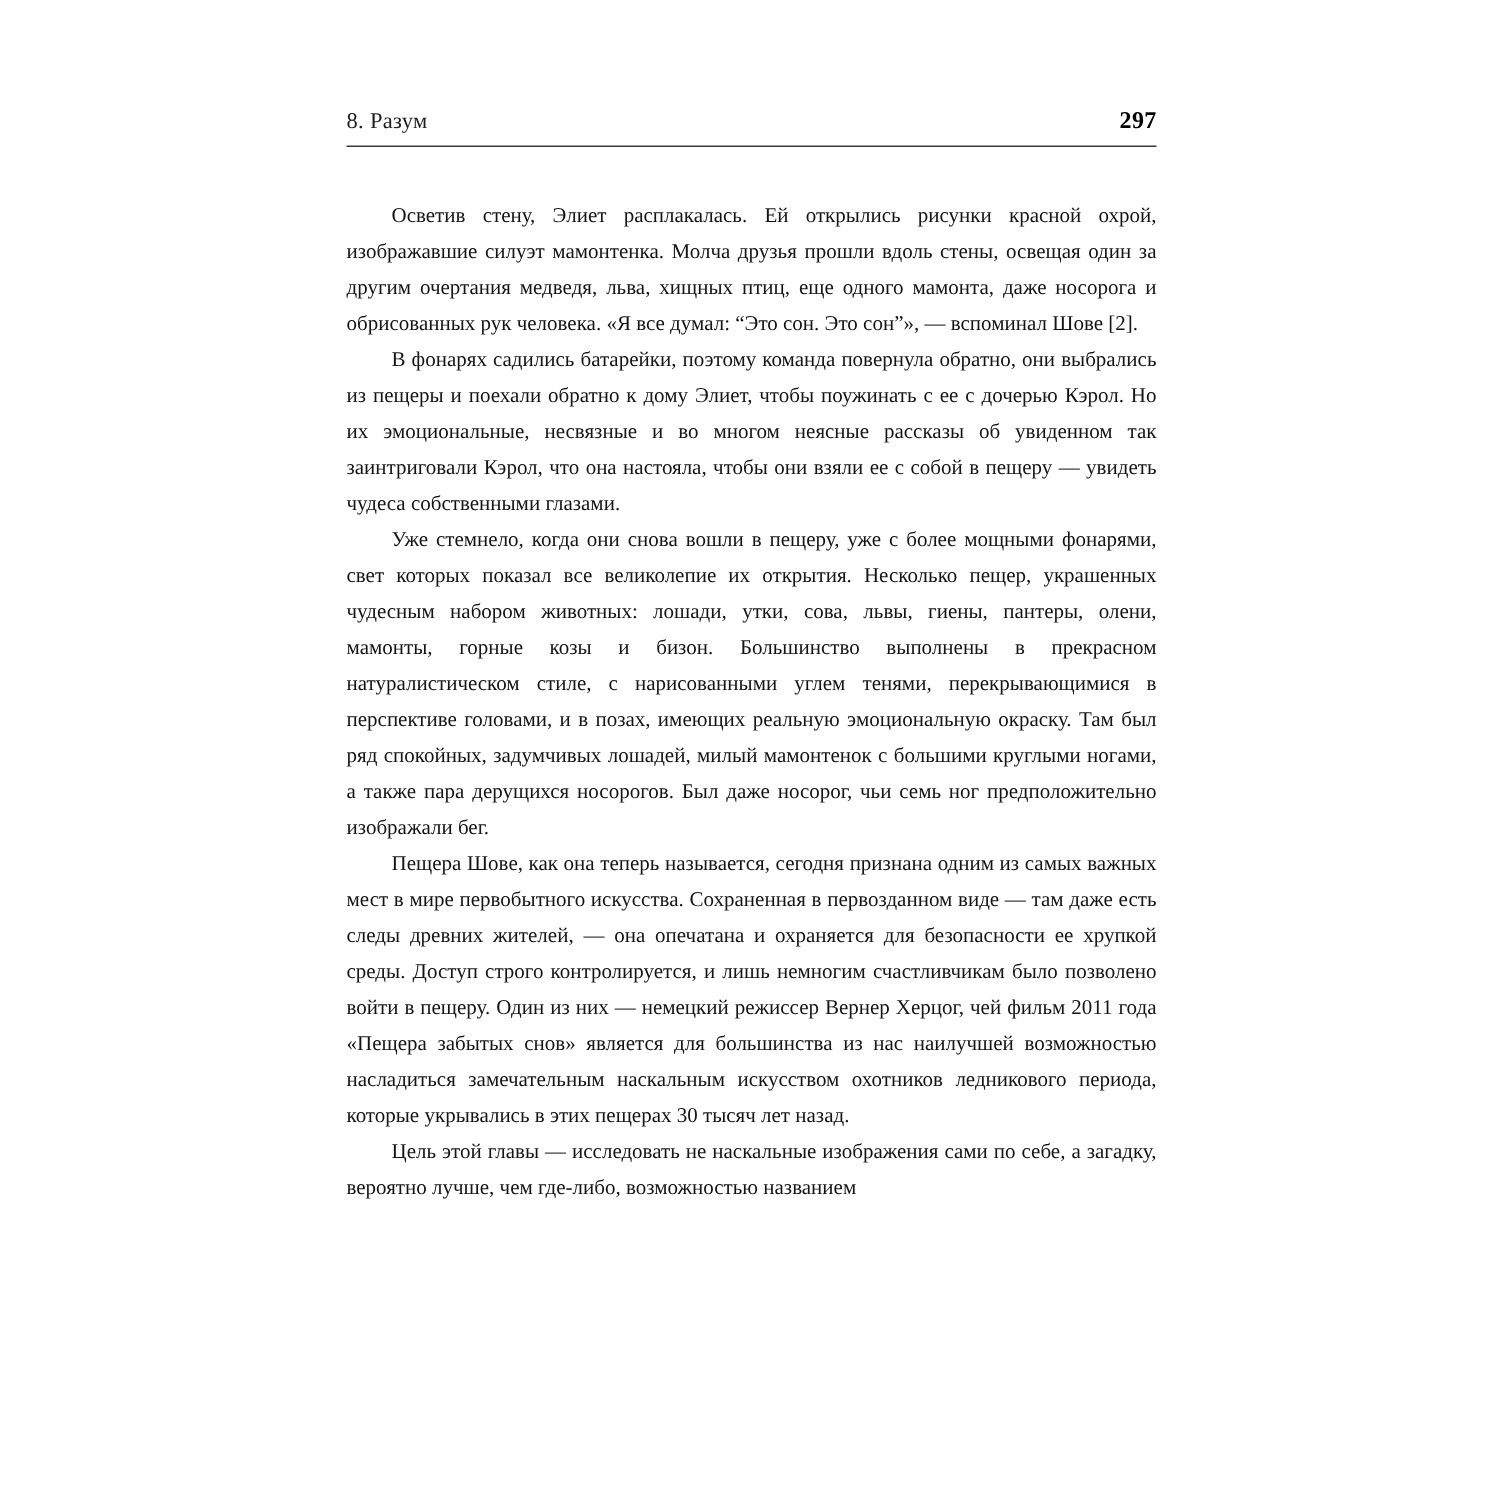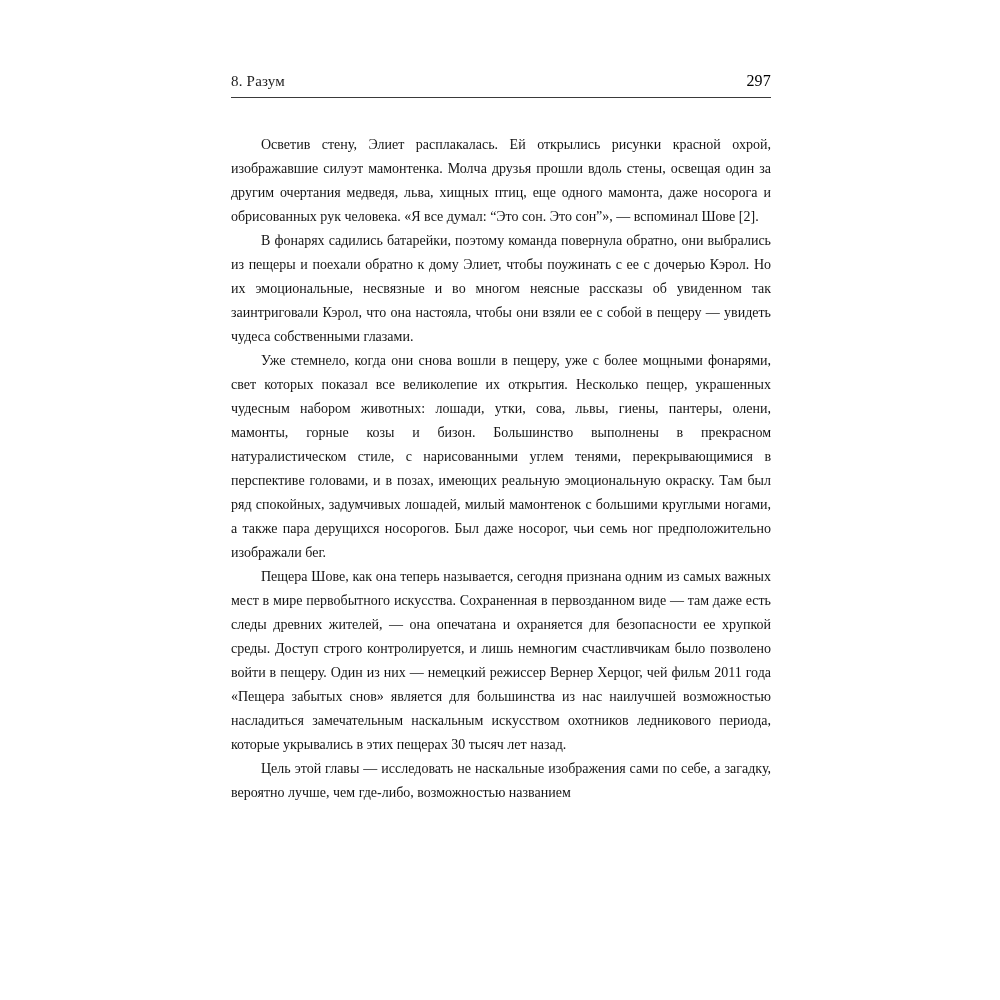--- a/index.html
+++ b/index.html
@@ -31,21 +31,21 @@
     font-size: 15px;
     letter-spacing: 0.2px;
     padding-bottom: 7px;
     border-bottom: 1px solid #3a3a3a;
     gap: 44px;
   }
   .chapter {
     color: #1e1e1e;
   }
   .pagenum {
-    font-weight: normal;
+    font-weight: bold;
     font-size: 16px;
     color: #000000;
   }
   .body-text {
     margin-top: 35px;
     font-size: 14px;
     line-height: 24px;
     text-align: justify;
     hyphens: auto;
     -webkit-hyphens: auto;

